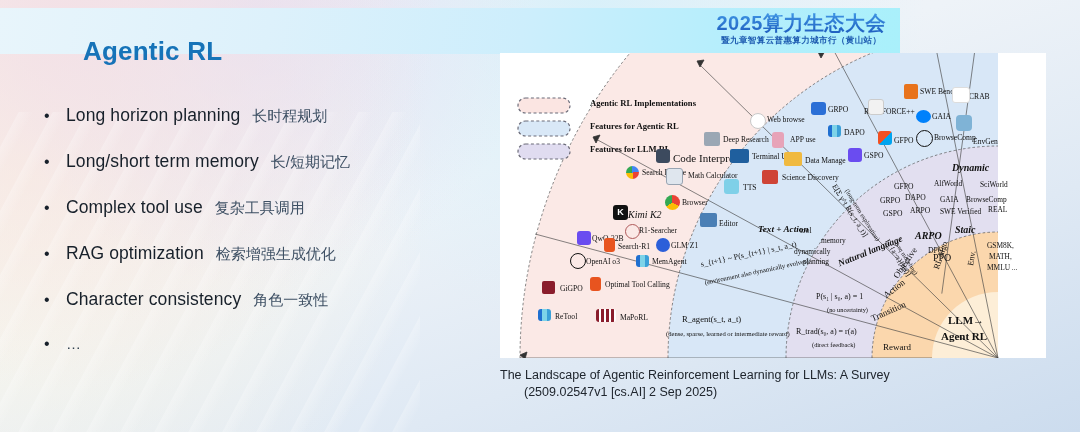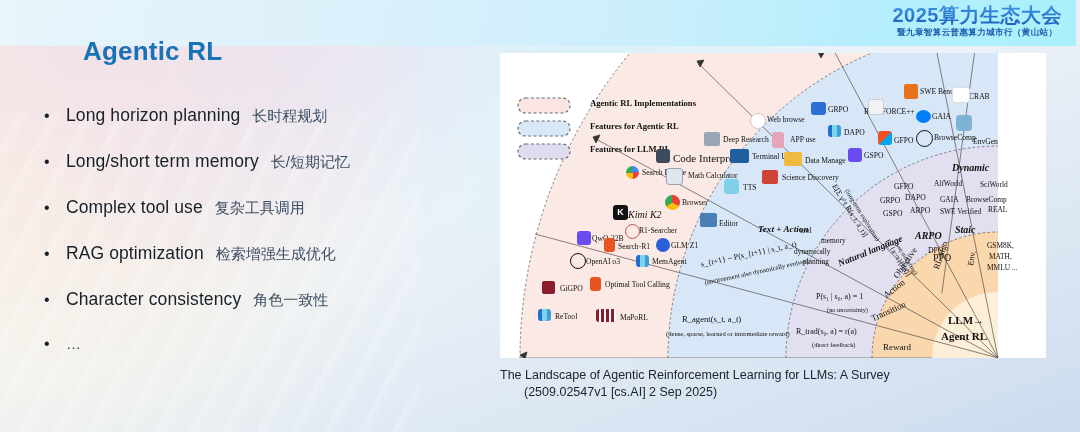--- a/index.html
+++ b/index.html
@@ -21,21 +21,21 @@
   
   #sheen{
     position:absolute;left:0;bottom:0;width:420px;height:320px;
     background:repeating-linear-gradient(118deg,
         rgba(255,255,255,0) 0px, rgba(255,255,255,0) 16px,
         rgba(255,255,255,.45) 17px, rgba(255,255,255,0) 30px);
     opacity:.55;pointer-events:none;
   }
   
   #header{
-    position:absolute;left:0;top:0;width:1076px;height:46px;
+    position:absolute;left:0;top:8px;width:900px;height:46px;
     background:linear-gradient(100deg,#e8f5fb 0%,#ddf1fb 30%,#cdeefc 58%,#b6eefc 80%,#a9f0fb 100%);
   }
   #logo{
     position:absolute;right:14px;top:5px;text-align:center;line-height:1;
   }
   #logo .logo-main{
     font-size:20px;font-weight:bold;letter-spacing:.5px;
     color:#2f7fd6;
     background:linear-gradient(180deg,#3e95e4 0%,#1f5fc0 100%);
     -webkit-background-clip:text;background-clip:text;color:transparent;

